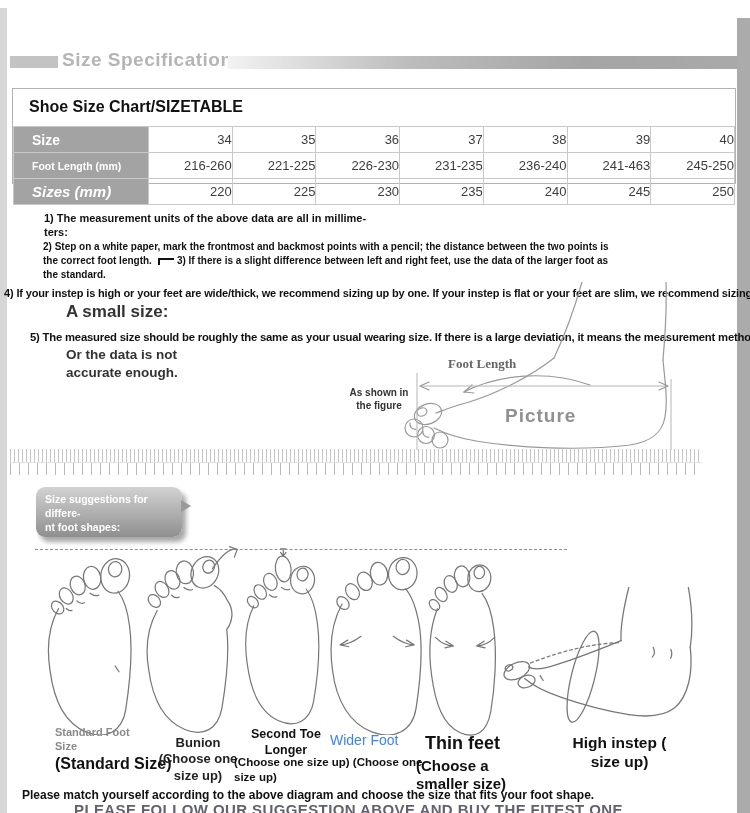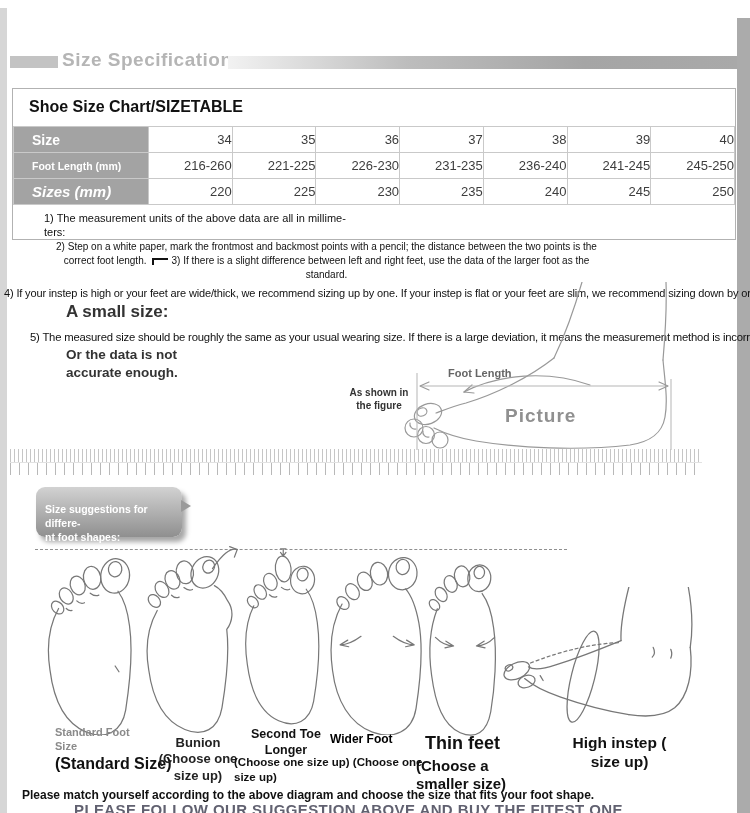--- a/index.html
+++ b/index.html
@@ -12,75 +12,75 @@
   .edge-left{left:0;top:8px;width:7px;height:805px;background:#d6d6d6;}
   .edge-right{right:0;top:18px;width:13px;height:795px;background:#ababab;}
 
   
   .hdr-block{left:10px;top:56px;width:48px;height:12px;background:#c3c3c3;}
   .hdr-title{left:62px;top:49px;font-size:19px;font-weight:700;color:#b5b5b5;letter-spacing:.5px;}
   .hdr-bar{left:228px;top:56px;width:509px;height:13px;
     background:linear-gradient(90deg,#f2f2f2,#bdbdbd 35%,#a5a5a5 70%,#a9a9a9);}
 
   
-  .chart-box{left:12px;top:88px;width:724px;height:152px;border:1px solid #b2b2b2;background:#fff;box-sizing:border-box;}
+  .chart-box{left:12px;top:88px;width:724px;height:96px;border:1px solid #b2b2b2;background:#fff;box-sizing:border-box;}
   .chart-title{margin:9px 0 0 16px;font-size:16px;font-weight:700;color:#111;}
   table.size-table{position:absolute;left:0;top:37px;width:722px;border-collapse:collapse;table-layout:fixed;}
   table.size-table td{border:1px solid #c9c9c9;height:25px;text-align:right;font-size:13px;color:#3d3d3d;padding:0;}
   table.size-table td.rowhdr{background:#a3a3a3;color:#fff;text-align:left;padding-left:18px;width:116px;}
   .rowhdr.r1{font-size:14px;font-weight:600;}
   .rowhdr.r2{font-size:10.5px;font-weight:600;}
   .rowhdr.r3{font-size:15px;font-weight:600;font-style:italic;}
 
   
-  .note{font-weight:400;color:#111;text-align:center;}
+  .note{font-weight:700;color:#111;}
   .n1{left:44px;top:212px;font-size:11px;}
   .n1b{left:44px;top:226px;font-size:11px;}
   .n23{left:43px;top:240px;width:567px;font-size:10px;line-height:1.42;}
   .bracket-icon{display:inline-block;width:14px;height:5px;border-top:2px solid #111;border-left:2px solid #111;vertical-align:middle;margin:0 3px 0 6px;}
   .n4{left:4px;top:287px;width:745px;font-size:11px;letter-spacing:-0.15px;white-space:nowrap;}
   .small-size{left:66px;top:302px;font-size:17px;font-weight:700;color:#333;}
   .n5{left:30px;top:331px;width:714px;font-size:11.3px;letter-spacing:-0.2px;white-space:nowrap;}
   .accuracy{left:66px;top:346px;width:118px;font-size:13.5px;font-weight:700;color:#333;line-height:1.35;}
 
   
   .measure-svg{left:378px;top:282px;}
-  .foot-length{left:448px;top:367px;font-size:11px;font-weight:600;color:#666;}
+  .foot-length{left:448px;top:356px;font-size:13px;font-weight:600;color:#666;font-family:Liberation Serif, serif;}
   .as-shown{left:345px;top:387px;width:68px;font-size:10px;font-weight:700;color:#333;text-align:center;line-height:1.25;}
   .picture{left:505px;top:405px;font-size:19px;font-weight:600;color:#909090;letter-spacing:1px;}
 
   
   .ruler{left:10px;top:449px;width:692px;height:26px;}
   .ruler .band1{height:13px;background:repeating-linear-gradient(90deg,#c6c6c6 0 1px,transparent 1px 4px);border-bottom:1px solid #e2e2e2;}
   .ruler .band2{height:12px;background:repeating-linear-gradient(90deg,#b8b8b8 0 1px,transparent 1px 9px);}
 
   
   .badge{left:36px;top:487px;width:146px;height:50px;border-radius:9px;
     background:linear-gradient(180deg,#d2d2d2,#8f8f8f);
     box-shadow:4px 5px 5px rgba(0,0,0,.35);
     color:#fff;font-size:10.5px;font-weight:600;line-height:1.35;
-    padding:15px 9px;box-sizing:border-box;}
+    padding:5px 9px;box-sizing:border-box;}
   .badge:after{content:"";position:absolute;right:-9px;top:13px;width:0;height:0;
     border-top:6px solid transparent;border-bottom:6px solid transparent;border-left:10px solid #9a9a9a;}
 
   .dashed-line{left:35px;top:549px;width:532px;border-top:1.5px dashed #8f8f8f;}
 
   .foot-svg path,.foot-svg ellipse,.foot-svg circle,.foot-svg line{stroke:#777;fill:none;stroke-width:1.3;stroke-linecap:round;}
   .measure-svg .outline{stroke:#999;fill:none;stroke-width:1.2;stroke-linecap:round;}
   .measure-svg .measure{stroke:#b5b5b5;fill:none;stroke-width:1;}
 
   
   .fl{line-height:1.25;}
   .fl1{left:55px;top:726px;width:78px;}
   .fl1 .gray{font-size:11px;color:#8a8a8a;font-weight:600;}
   .fl1 .bold{font-size:16px;font-weight:700;color:#111;white-space:nowrap;}
   .fl2{left:148px;top:735px;width:100px;text-align:center;font-size:13px;font-weight:600;color:#222;}
   .fl3{left:246px;top:727px;width:80px;text-align:center;font-size:12.5px;font-weight:700;color:#111;}
   .fl34sub{left:234px;top:755px;width:200px;font-size:11.5px;font-weight:600;color:#111;line-height:1.3;}
-  .fl4{left:330px;top:732px;font-size:12px;font-weight:700;color:#000000;white-space:nowrap;}
+  .fl4{left:330px;top:732px;font-size:14px;font-weight:400;color:#3b82f6;white-space:nowrap;}
   .fl5{left:425px;top:732px;font-size:18px;font-weight:700;color:#111;white-space:nowrap;}
   .fl5sub{left:416px;top:757px;width:120px;font-size:15px;font-weight:600;color:#111;line-height:1.2;}
   .fl6{left:562px;top:733px;width:115px;text-align:center;font-size:15.5px;font-weight:700;color:#111;line-height:1.25;}
 
   
   .footer1{left:22px;top:788px;font-size:12px;font-weight:700;color:#111;}
   .footer2{left:74px;top:801px;font-size:15px;font-weight:700;color:#616170;letter-spacing:.4px;}
 </style>
 </head>
 <body>
@@ -108,21 +108,21 @@
         <td>39</td>
         <td>40</td>
       </tr>
       <tr>
         <td class="rowhdr r2">Foot Length (mm)</td>
         <td>216-260</td>
         <td>221-225</td>
         <td>226-230</td>
         <td>231-235</td>
         <td>236-240</td>
-        <td>241-245</td>
+        <td>241-463</td>
         <td>245-250</td>
       </tr>
       <tr>
         <td class="rowhdr r3">Sizes (mm)</td>
         <td>220</td>
         <td>225</td>
         <td>230</td>
         <td>235</td>
         <td>240</td>
         <td>245</td>

